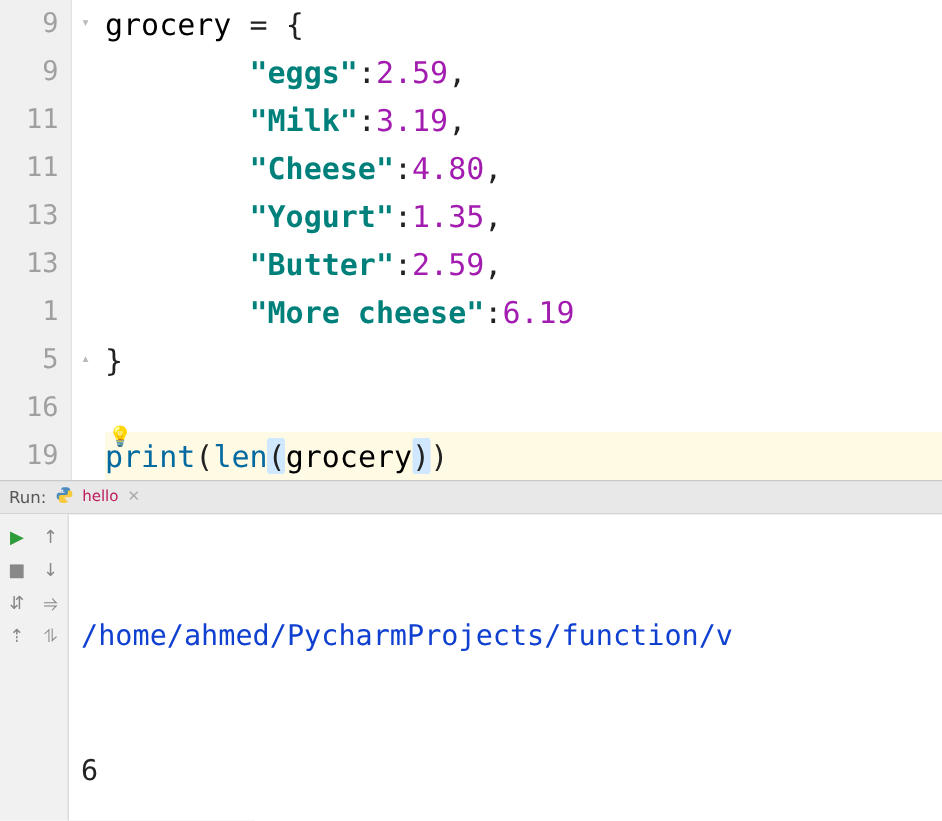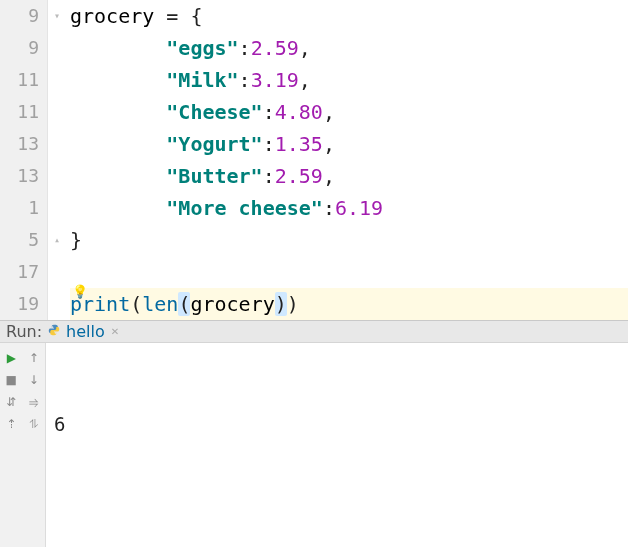--- a/index.html
+++ b/index.html
@@ -88,29 +88,29 @@
   display: flex;
   align-items: center;
   height: 22px;
   padding: 0 6px;
   background: #e8e8e8;
   border-bottom: 1px solid #d5d5d5;
   gap: 6px;
 }
 .run-header .rh-label {
   color: #555;
-  font-size: 16px;
+  font-size: 11px;
 }
 .run-header .rh-icon {
   font-size: 11px;
   color: #6aa84f;
 }
 .run-header .rh-name {
-  color: #0369a1;
-  font-size: 16px;
+  color: #be185d;
+  font-size: 10px;
 }
 .run-header .rh-close {
   color: #aaa;
   font-size: 10px;
 }
 .run-body {
   display: flex;
   flex: 1;
   background: #ffffff;
 }
@@ -149,21 +149,21 @@
 <div class="editor">
   <div class="gutter" id="gutter">
       <div class="ln">9</div>
       <div class="ln">9</div>
       <div class="ln">11</div>
       <div class="ln">11</div>
       <div class="ln">13</div>
       <div class="ln">13</div>
       <div class="ln">1</div>
       <div class="ln">5</div>
-      <div class="ln">17</div>
+      <div class="ln">16</div>
       <div class="ln">19</div>
     </div>
   <div class="foldcol" id="foldcol">
       <div class="fold-mark" style="top: 9px;">▾</div>
       <div class="fold-mark" style="top: 233px;">▴</div>
     </div>
   <div class="code" id="code"><div class="line"><span class="id">grocery</span><span class="punct"> = {</span></div><div class="line">        <span class="str">"eggs"</span><span class="punct">:</span><span class="num">2.59</span><span class="punct">,</span></div><div class="line">        <span class="str">"Milk"</span><span class="punct">:</span><span class="num">3.19</span><span class="punct">,</span></div><div class="line">        <span class="str">"Cheese"</span><span class="punct">:</span><span class="num">4.80</span><span class="punct">,</span></div><div class="line">        <span class="str">"Yogurt"</span><span class="punct">:</span><span class="num">1.35</span><span class="punct">,</span></div><div class="line">        <span class="str">"Butter"</span><span class="punct">:</span><span class="num">2.59</span><span class="punct">,</span></div><div class="line">        <span class="str">"More cheese"</span><span class="punct">:</span><span class="num">6.19</span></div><div class="line"><span class="punct">}</span></div><div class="line"></div><div class="line hl"><span class="builtin">print</span><span class="punct">(</span><span class="builtin">len</span><span class="punct paren-hl">(</span><span class="id">grocery</span><span class="punct paren-hl">)</span><span class="punct">)</span></div><div class="bulb" style="top: 276px;">💡</div></div>
 </div>
 
 <div class="run-panel">
@@ -183,16 +183,17 @@
       <div class="sbtn play">▶</div>
       <div class="sbtn">↑</div>
       <div class="sbtn">■</div>
       <div class="sbtn">↓</div>
       <div class="sbtn">⇵</div>
       <div class="sbtn">⥤</div>
       <div class="sbtn">⇡</div>
       <div class="sbtn">⥮</div>
     </div>
     <div class="run-output">
+      <div class="path">/home/ahmed/PycharmProjects/function/v</div>
       <div>6</div>
     </div>
   </div>
 </div>
 
 </body></html>

